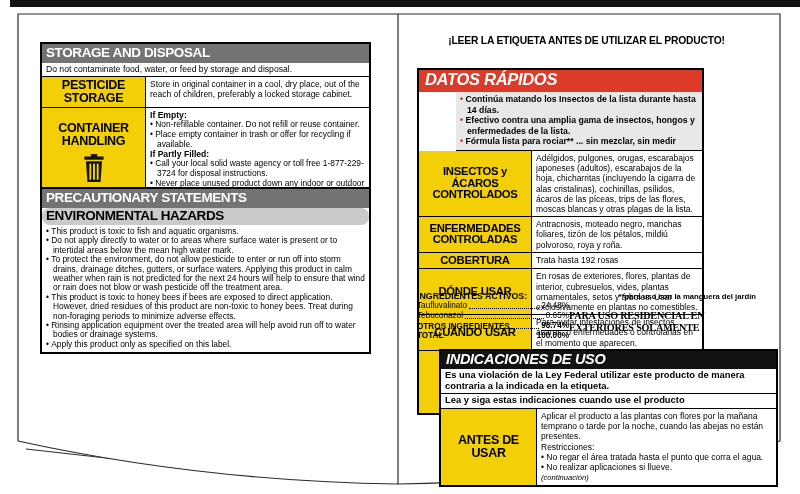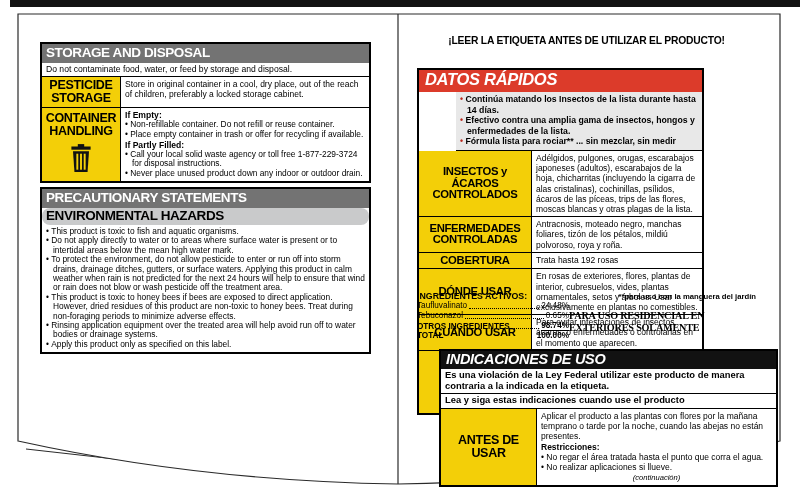--- a/index.html
+++ b/index.html
@@ -19,21 +19,21 @@
   .bar-black{background:#737373;color:#fff;font-weight:bold;font-size:13.5px;
              letter-spacing:-0.4px;padding:1px 4px 3px;}
   .bar-gray{background:#c9cacb;color:#000;font-weight:bold;font-size:13.5px;
             letter-spacing:-0.4px;padding:0 4px 2px;border-radius:8px;}
   .intro-row{font-size:8.6px;line-height:10px;padding:1px 4px 2px;border-bottom:1.5px solid #000;}
   .srow{display:flex;border-bottom:1.5px solid #000;}
   .srow:last-child{border-bottom:none;}
   .ylabel{background:#f3cf08;border-right:1.5px solid #000;display:flex;flex-direction:column;
           align-items:center;justify-content:center;text-align:center;font-weight:bold;
           letter-spacing:-0.3px;box-sizing:border-box;}
-  .slabel{width:79px;font-size:12.5px;line-height:13px;padding:2px;}
+  .slabel{width:104px;font-size:12.5px;line-height:13px;padding:2px;}
   .scontent{flex:1;font-size:8.5px;line-height:10px;padding:2px 4px;}
   .subhead{font-weight:bold;font-size:8.6px;line-height:10px;}
   .sub-bullets{font-size:8.4px;line-height:9.8px;}
   #precaution-box{left:40px;top:187px;width:331px;}
   .env-body{padding:2px 4px 3px;font-size:8.4px;line-height:9.4px;}
 
   
   #read-notice{left:417px;top:35px;width:339px;text-align:center;font-weight:bold;
                font-size:10.3px;letter-spacing:-0.2px;}
   #datos-box{left:417px;top:68px;width:287px;}
@@ -66,22 +66,22 @@
 
   
   #indicaciones-box{left:439px;top:349px;width:339px;}
   .ind-header{background:#121212;color:#fff;font-weight:bold;font-style:italic;
               font-size:14.5px;letter-spacing:-0.3px;padding:0 5px 2px;}
   .ind-row{font-weight:bold;font-size:9.4px;line-height:10.6px;padding:1px 4px 2px;
            border-bottom:1.5px solid #000;}
   .antes-row{display:flex;}
   .alabel{width:96px;font-size:12.5px;line-height:13px;padding:2px;}
   .acontent{flex:1;font-size:8.5px;line-height:10.3px;padding:2px 4px;}
-  .restr-head{font-weight:bold;}
-  .continuation{font-style:italic;font-size:7.6px;text-align:center;}
+  .restr-head{font-weight:normal;}
+  .continuation{font-style:italic;font-size:7.6px;}
 </style>
 </head>
 <body>
 
 <div id="canvas">
 
   <svg id="booklet-svg" width="800" height="494" viewBox="0 0 800 494">
     <rect x="10" y="0" width="790" height="7" fill="#121212"></rect>
     <path d="M 26 449 Q 400 497 774 449" fill="none" stroke="#2a2a2a" stroke-width="1"></path>
     <path d="M 18 14 H 780 V 441 Q 600 481 398 484 Q 200 481 18 441 Z" fill="#ffffff" stroke="#2a2a2a" stroke-width="1.2"></path>

